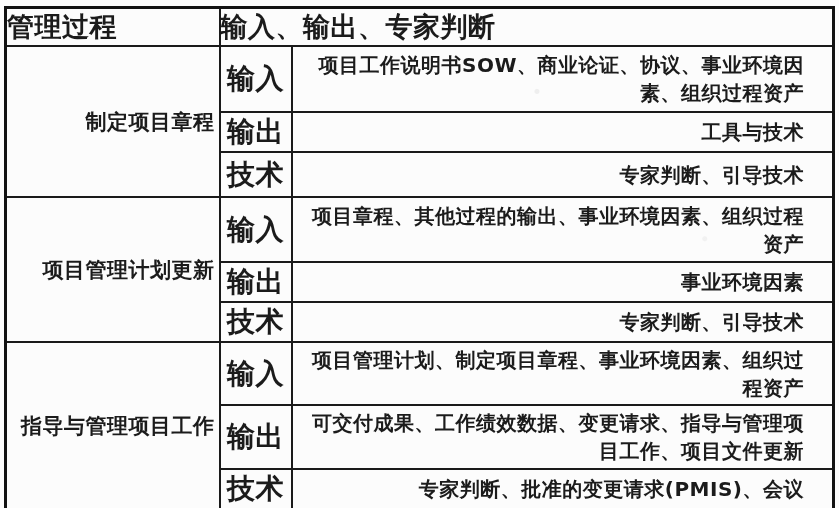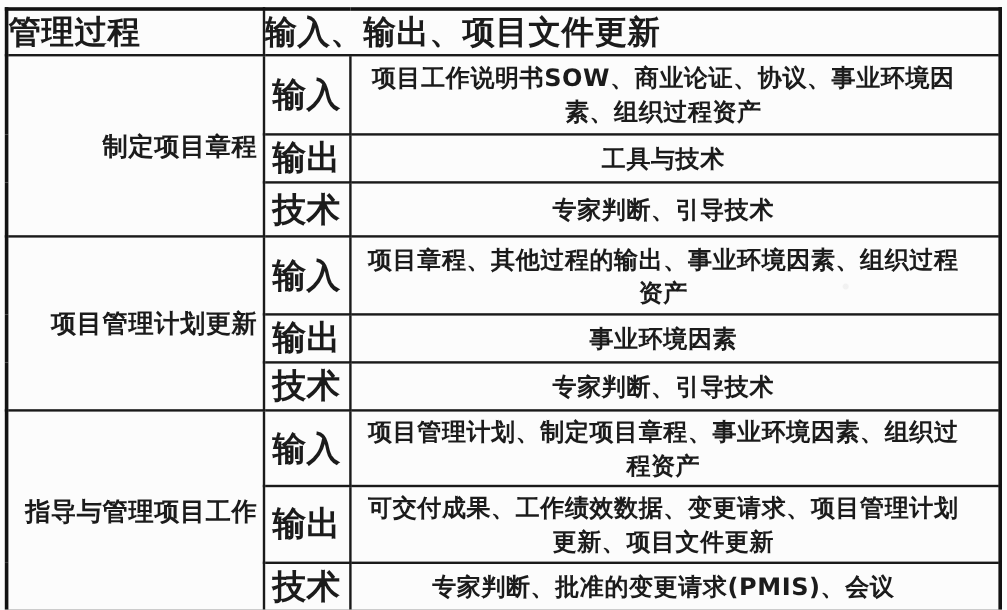--- a/index.html
+++ b/index.html
@@ -52,21 +52,21 @@
     padding: 0 4px 0 9px;
   }
   td.label-cell {
     font-size: 28px;
     text-align: center;
     vertical-align: middle;
     padding: 0;
   }
   td.content-cell {
     font-size: 20px;
-    text-align: center;
+    text-align: right;
     vertical-align: middle;
     padding: 2px 28px 2px 9px;
     line-height: 28px;
   }
   
   tr.h34 { height: 34px; }
   tr.h66 { height: 66px; }
   tr.h39 { height: 39px; }
   tr.h45 { height: 45px; }
   tr.h65 { height: 65px; }
@@ -97,21 +97,21 @@
   <table class="itto-table">
     <colgroup>
       <col style="width:214px">
       <col style="width:72px">
       <col style="width:542px">
     </colgroup>
 
     <tbody>
         <tr class="h34">
       <th>管理过程</th>
-      <th colspan="2">输入、输出、项目文件更新</th>
+      <th colspan="2">输入、输出、专家判断</th>
     </tr>
 
     <tr class="h66">
       <td rowspan="3" class="process-cell">制定项目章程</td>
       <td class="label-cell">输入</td>
       <td class="content-cell">项目工作说明书SOW、商业论证、协议、事业环境因素、组织过程资产</td>
     </tr>
     <tr class="h39">
       <td class="label-cell">输出</td>
       <td class="content-cell">工具与技术</td>
@@ -135,21 +135,21 @@
       <td class="content-cell">专家判断、引导技术</td>
     </tr>
 
     <tr class="h63">
       <td rowspan="3" class="process-cell">指导与管理项目工作</td>
       <td class="label-cell">输入</td>
       <td class="content-cell">项目管理计划、制定项目章程、事业环境因素、组织过程资产</td>
     </tr>
     <tr class="h64">
       <td class="label-cell">输出</td>
-      <td class="content-cell">可交付成果、工作绩效数据、变更请求、项目管理计划更新、项目文件更新</td>
+      <td class="content-cell">可交付成果、工作绩效数据、变更请求、指导与管理项目工作、项目文件更新</td>
     </tr>
     <tr class="h40">
       <td class="label-cell">技术</td>
       <td class="content-cell">专家判断、批准的变更请求(PMIS)、会议</td>
     </tr>
   </tbody>
     </table>
 
 </div>
 

